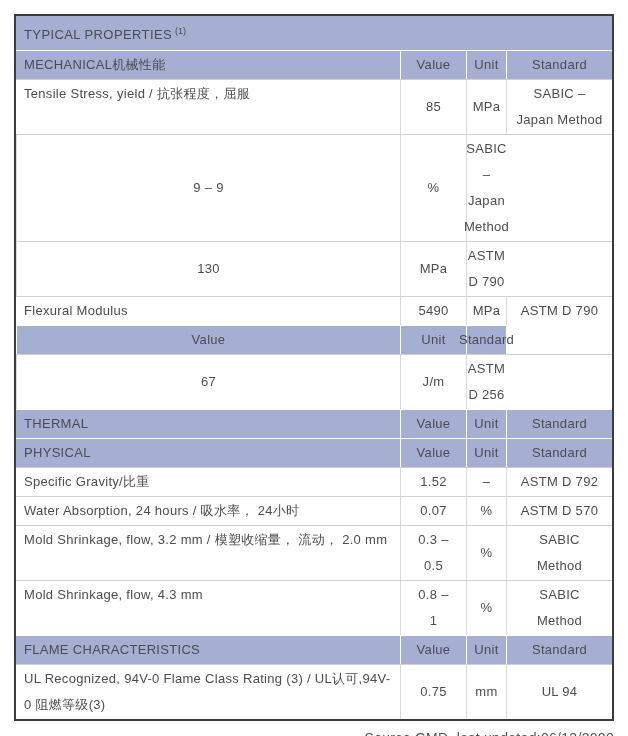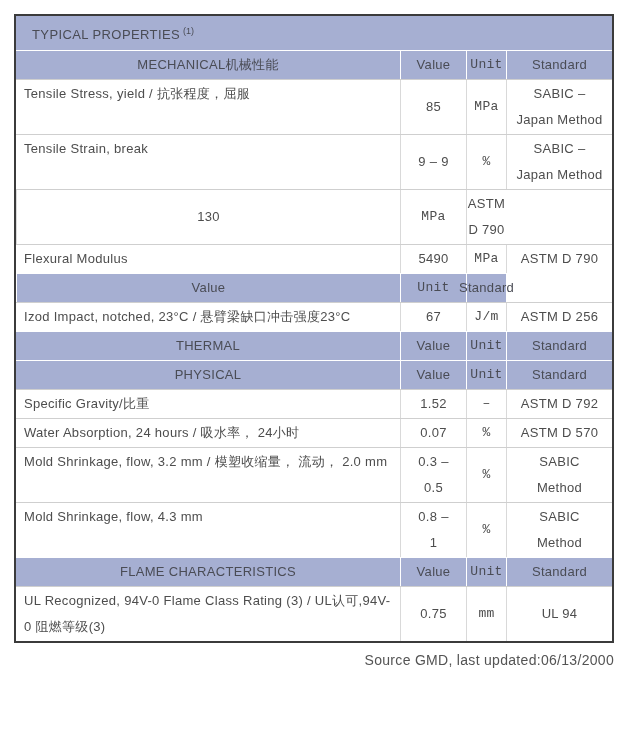--- a/index.html
+++ b/index.html
@@ -54,33 +54,32 @@
   .cell.val, .cell.std {
     justify-content: center;
     text-align: center;
     flex-wrap: wrap;
   }
   .cell.val { padding: 1px 12px; }
   .cell.unit {
     justify-content: center;
     text-align: center;
     padding: 1px 2px;
-    font-family: Liberation Mono, monospace;
   }
   .row.bar .cell {
     background: var(--section-bar);
     color: var(--bar-text);
     border-left: 1px solid #ffffff;
   }
-  .row.bar .cell.prop { border-left: none; text-align: center; }
+  .row.bar .cell.prop { border-left: none; }
   .title-bar {
     display: block;
     background: var(--section-bar);
     color: var(--bar-text);
-    padding: 2px 16px;
+    padding: 2px 8px;
     line-height: 26px;
     font-size: 13px;
     letter-spacing: 0.4px;
   }
   .title-bar sup {
     font-size: 9px;
     margin-left: 3px;
     letter-spacing: 0;
   }
   .footer-note {
@@ -110,21 +109,20 @@
       <div class="cell unit">Unit</div>
       <div class="cell std">Standard</div>
     </div>
     <div class="row">
       <div class="cell prop">Tensile Stress, yield / 抗张程度，屈服</div>
       <div class="cell val">85</div>
       <div class="cell unit">MPa</div>
       <div class="cell std">SABIC – Japan Method</div>
     </div>
     <div class="row">
-      <div class="cell prop">Tensile Strain, break</div>
       <div class="cell val">9 – 9</div>
       <div class="cell unit">%</div>
       <div class="cell std">SABIC – Japan Method</div>
     </div>
     <div class="row">
       <div class="cell val">130</div>
       <div class="cell unit">MPa</div>
       <div class="cell std">ASTM D 790</div>
     </div>
     <div class="row">
@@ -133,21 +131,20 @@
       <div class="cell unit">MPa</div>
       <div class="cell std">ASTM D 790</div>
     </div>
 
     <div class="row bar">
       <div class="cell val">Value</div>
       <div class="cell unit">Unit</div>
       <div class="cell std">Standard</div>
     </div>
     <div class="row">
-      <div class="cell prop">Izod Impact, notched, 23°C / 悬臂梁缺口冲击强度23°C</div>
       <div class="cell val">67</div>
       <div class="cell unit">J/m</div>
       <div class="cell std">ASTM D 256</div>
     </div>
 
     <div class="row bar">
       <div class="cell prop">THERMAL</div>
       <div class="cell val">Value</div>
       <div class="cell unit">Unit</div>
       <div class="cell std">Standard</div>

